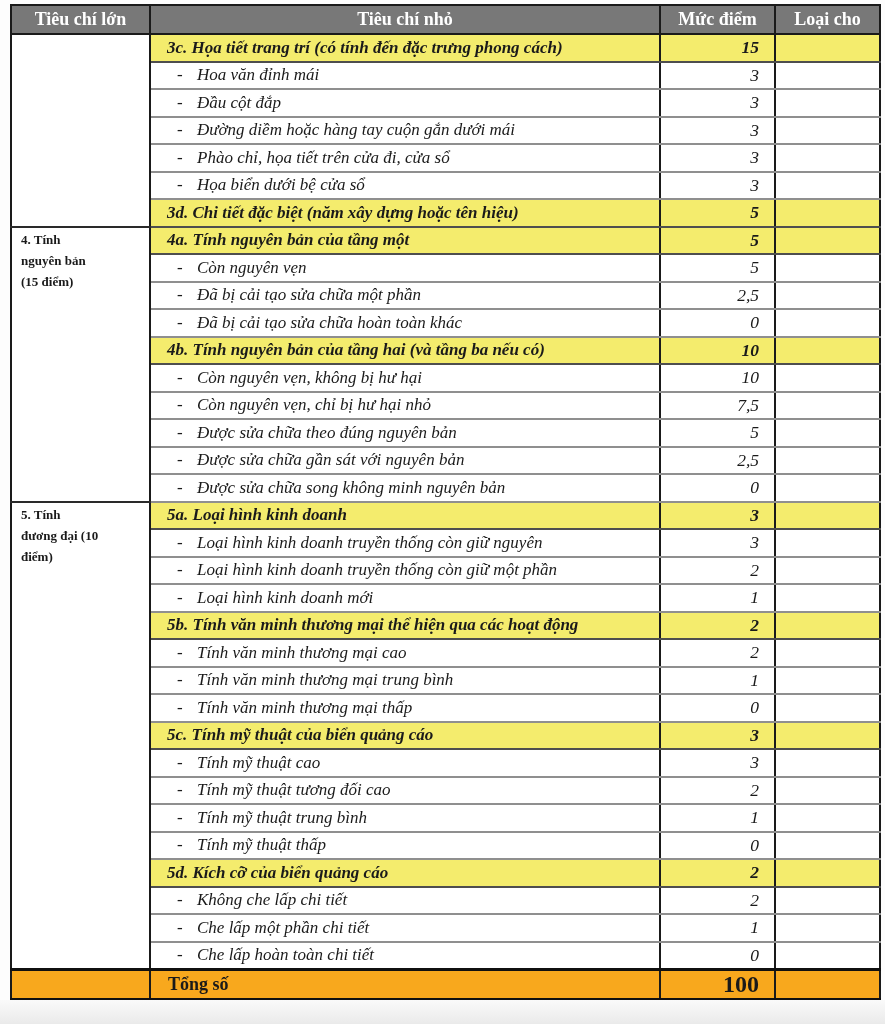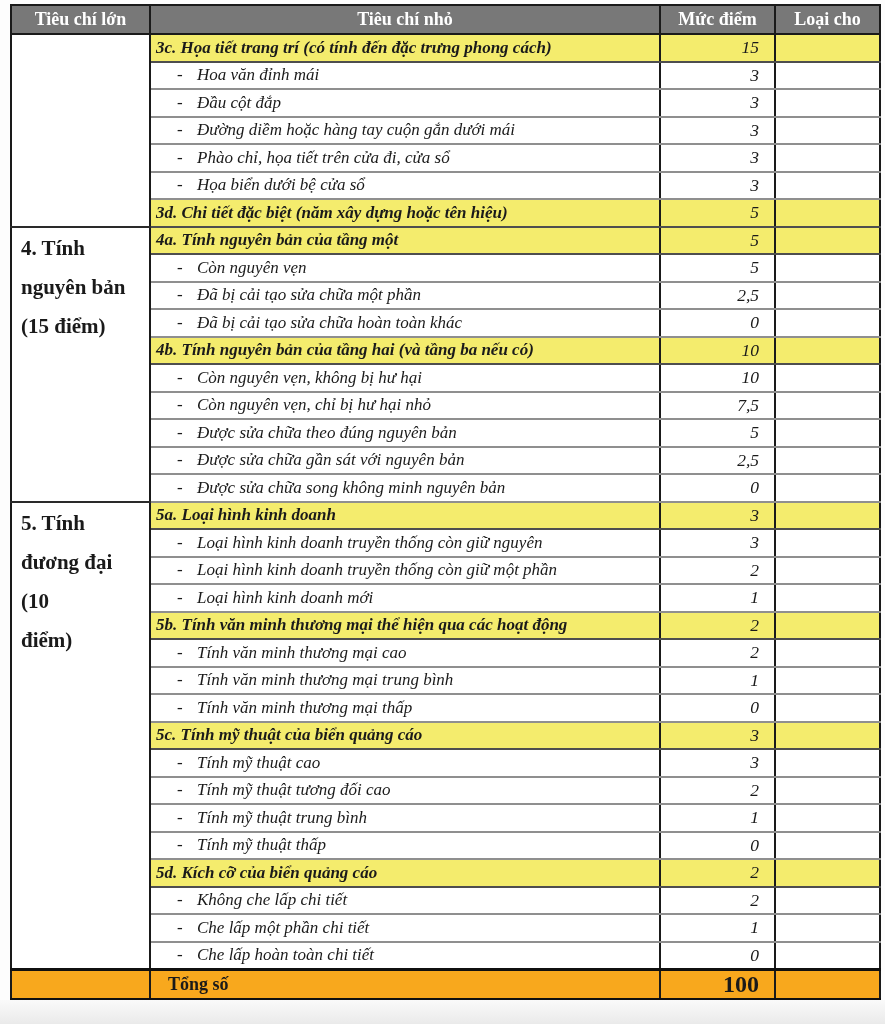--- a/index.html
+++ b/index.html
@@ -42,43 +42,43 @@
     overflow:hidden;
   }
   
   .row-subheader td {
     background:#F4EC6D;
     border-top:2.5px solid #4e4e4e;
     border-bottom:2.5px solid #4e4e4e;
   }
   .row-subheader .label-cell {
     font-weight:bold; font-style:italic;
-    padding-left:5px; white-space:nowrap;margin-left:31px;
-  }
-  .row-subheader .score-cell { font-weight:normal; font-style:italic; }
+    padding-left:16px; white-space:nowrap;margin-left:31px;
+  }
+  .row-subheader .score-cell { font-weight:bold; font-style:italic; }
   
   .row-item .label-cell { font-style:italic; padding-left:26px; white-space:nowrap;margin-left:34px; }
   .row-item .score-cell { font-style:italic; }
   .dash { display:inline-block; width:20px; }
   
   .row-total td {
     background:#F8A81D;
     border-top:3px solid #101010;
     border-bottom:3px solid #101010;
   }
   .row-total .label-cell { font-weight:bold; padding-left:17px; font-size:18px; }
   .row-total .score-cell { font-weight:bold; font-size:24px; }
   
   .score-cell { text-align:right; padding-right:15px; font-size:17.5px; }
   
   td.left-cell {
     background:#ffffff;
     vertical-align:top;
-    font-weight:bold; font-size:21px;
-    line-height:39px;
+    font-weight:bold; font-size:13px;
+    line-height:21px;
     padding:1px 4px 0 9px;
     white-space:pre-line;
     border-bottom:2.6px solid #2a2a2a;
   }
   td.left-cell.sec-2 { }
 </style>
 </head>
 <body>
 
 <div class="page">

